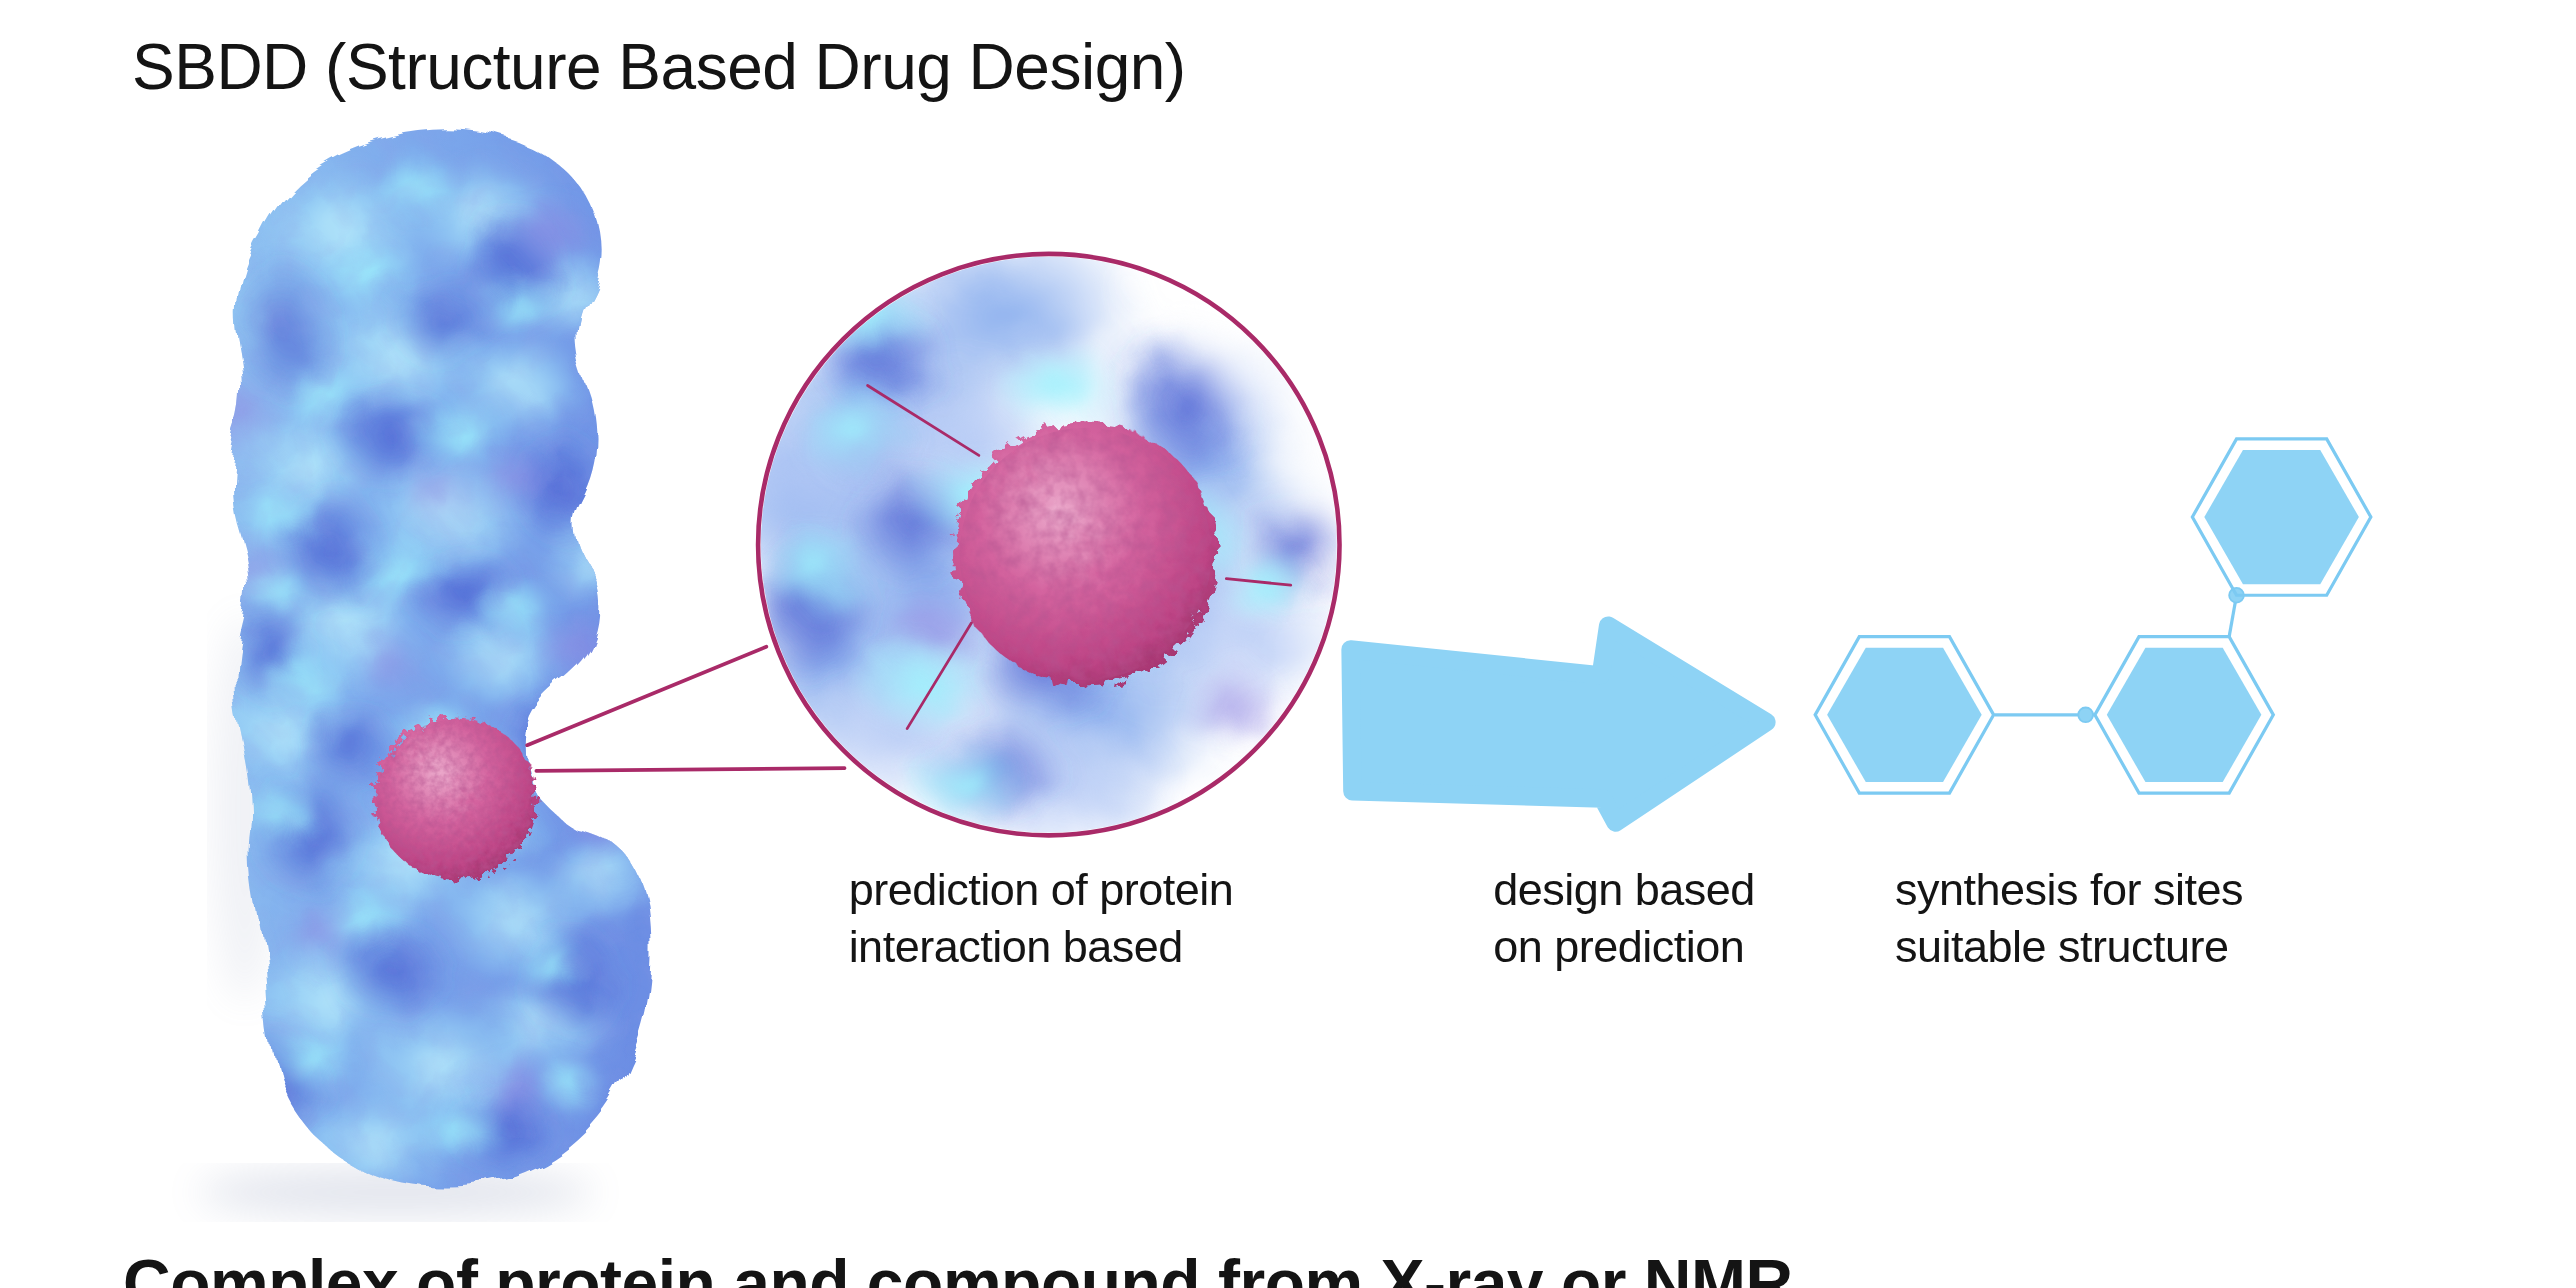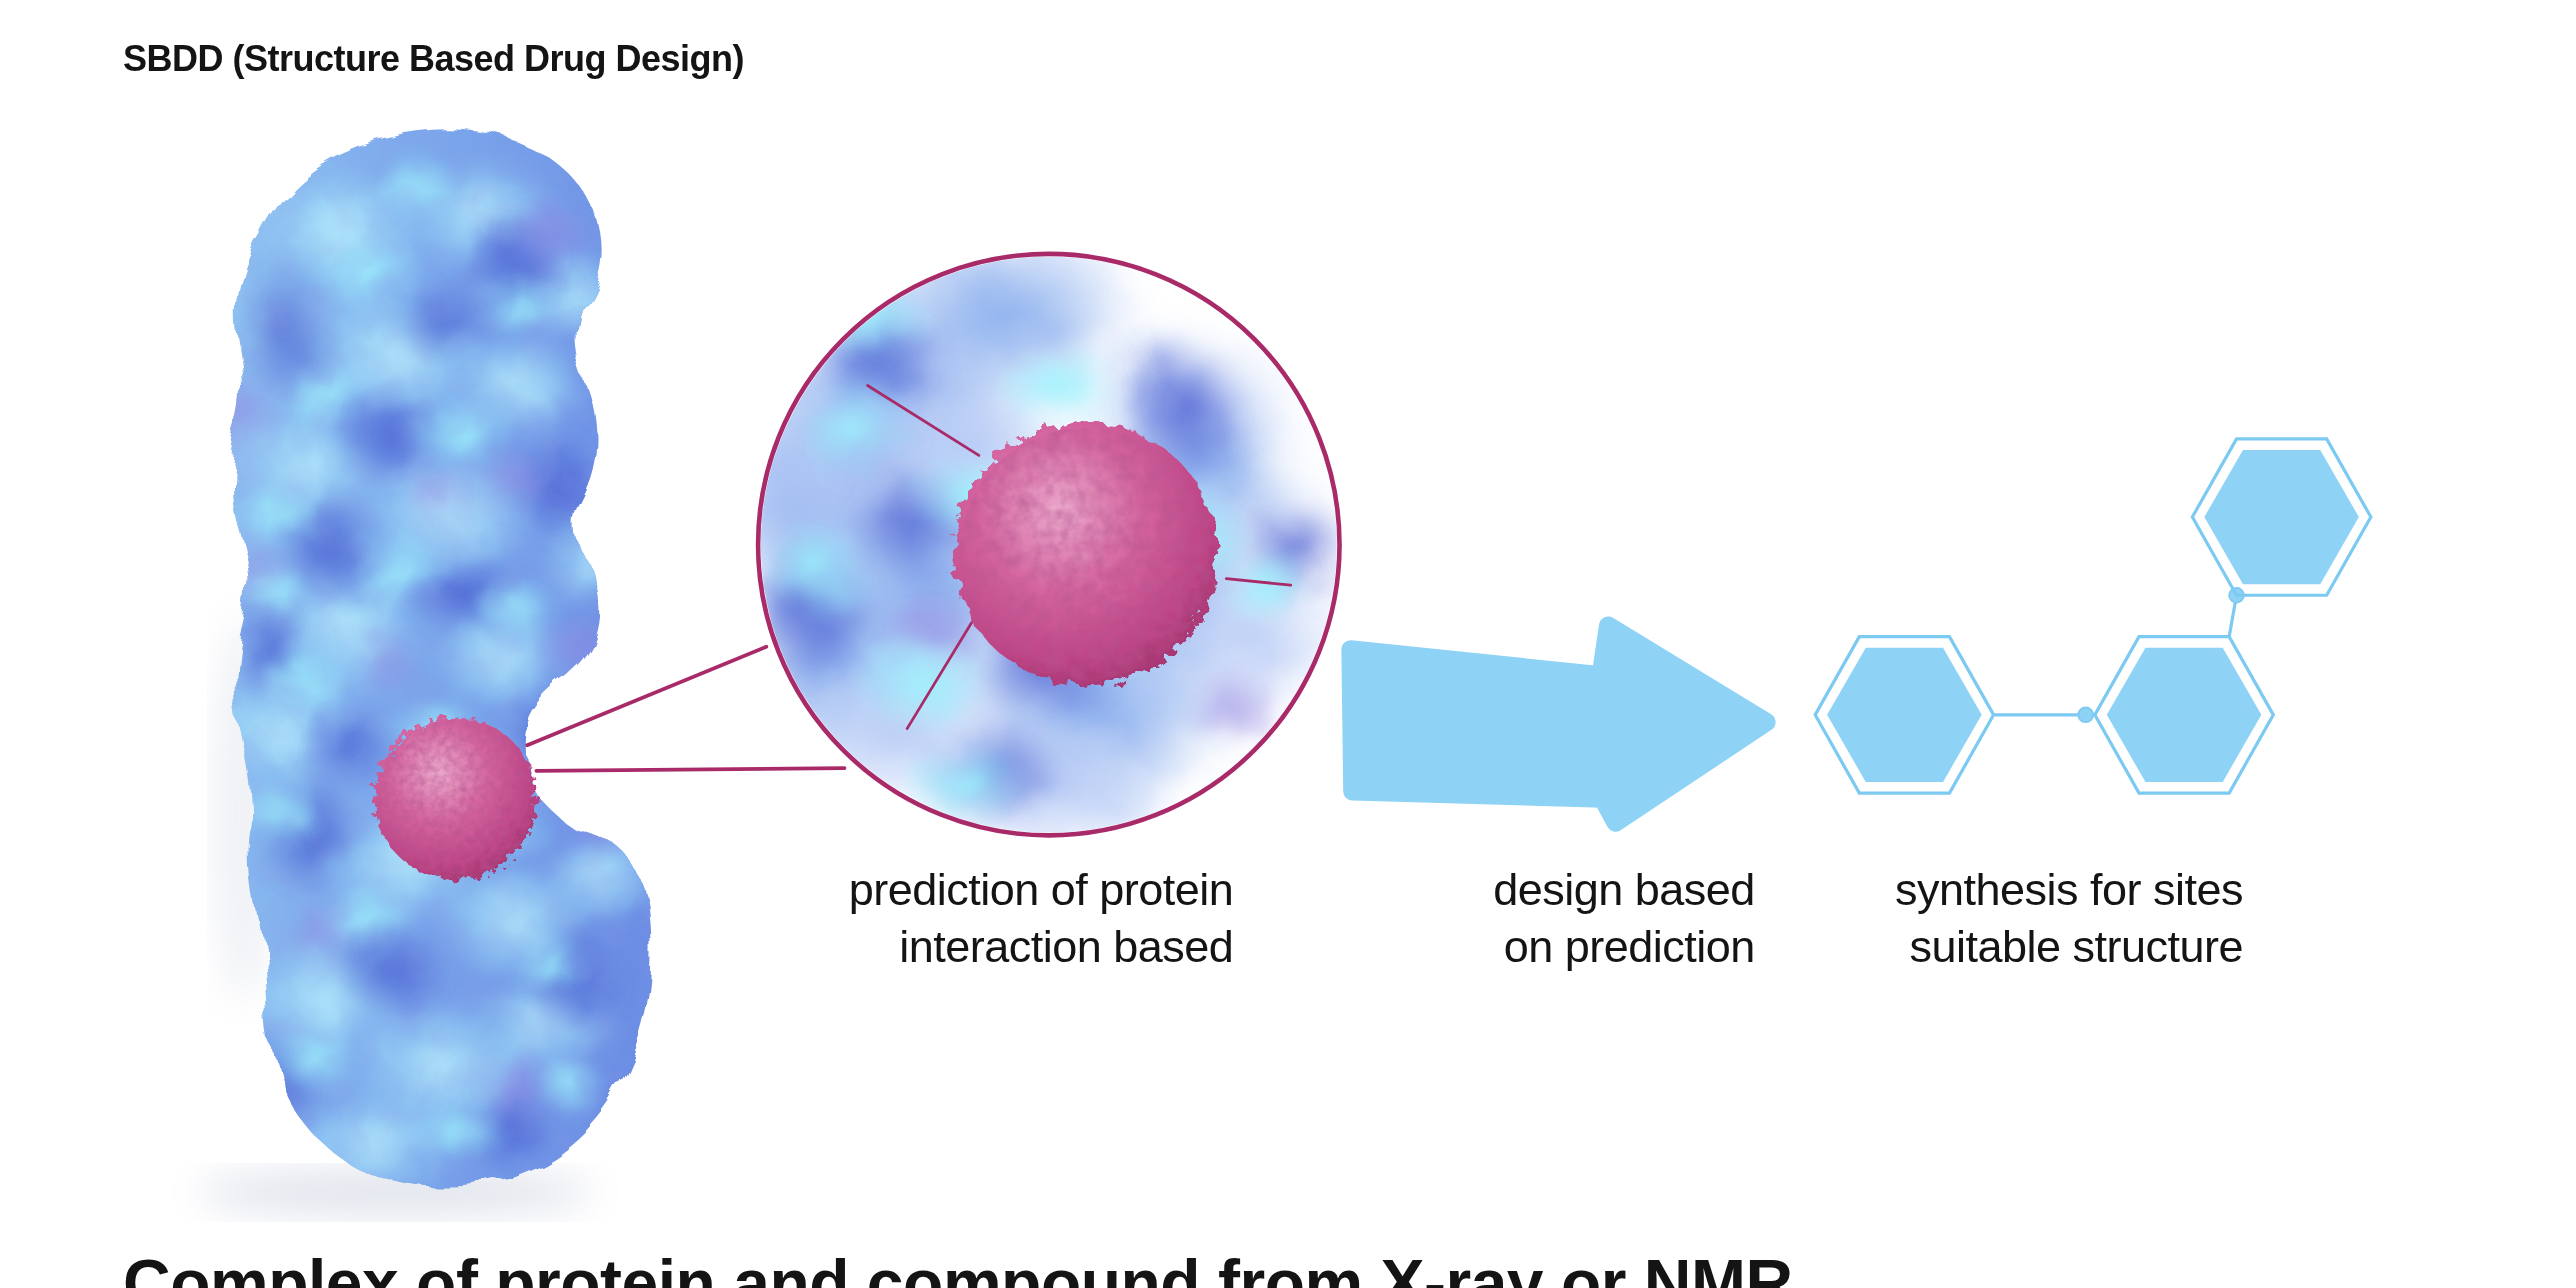--- a/index.html
+++ b/index.html
@@ -7,32 +7,32 @@
     position:relative;
     width:2576px;height:1288px;
     background:var(--background,#ffffff);
     font-family:"Liberation Sans","DejaVu Sans",sans-serif;
     color:var(--text,#141414);
     overflow:hidden;
   }
   .art{position:absolute;left:0;top:0;}
   .title{
     position:absolute;left:123px;top:31px;
-    font-size:36px;line-height:55px;font-weight:700;
-    letter-spacing:-0.5px;margin:0;
+    font-size:64px;line-height:55px;font-weight:400;
+    letter-spacing:-0.5px;margin:9px;
   }
   .caption{
     position:absolute;left:123px;top:1256px;
     font-size:66px;line-height:55px;font-weight:700;
     letter-spacing:-0.5px;
   }
   .step-label{
     position:absolute;top:861px;
     transform:translateX(-50%);
-    text-align:right;
+    text-align:left;
     font-size:45px;line-height:57px;font-weight:500;
     letter-spacing:-0.5px;
     white-space:nowrap;
   }
   #label-step-1{left:1041px;}
   #label-step-2{left:1624px;}
   #label-step-3{left:2069px;}
   .mag{stroke:var(--callout-magenta,#a92a68);stroke-linecap:round;}
   .hex-outline{fill:none;stroke:var(--hexagon-outline,#7ccaf2);stroke-width:3.5;}
   .hex-fill{fill:var(--hexagon-fill,#8ed3f5);}

